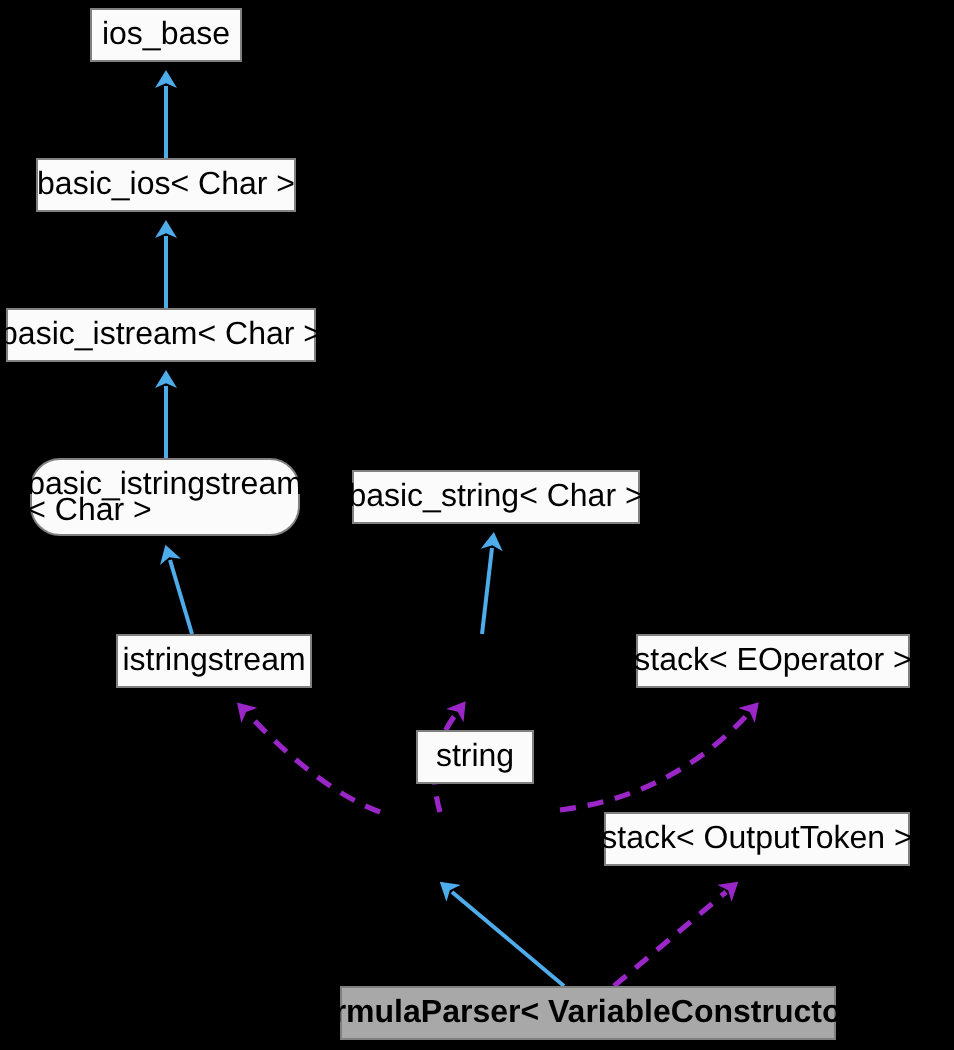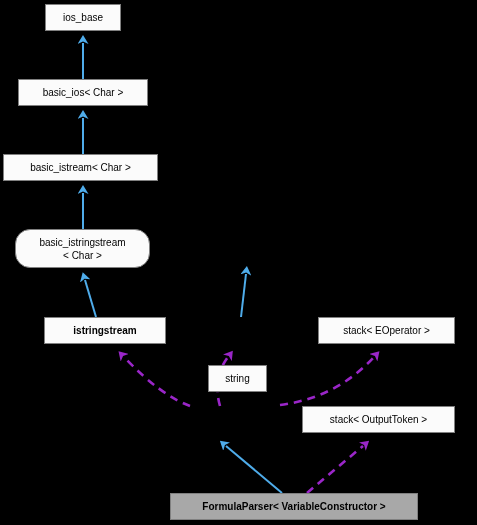--- a/index.html
+++ b/index.html
@@ -21,23 +21,22 @@
     top: 0;
     width: 477px;
     height: 525px;
   }
   .node {
     position: absolute;
     box-sizing: border-box;
     border: 1px solid #808080;
     background: #fbfbfb;
     color: #000000;
-    font-size: 10px;
+    font-size: 16px;
     line-height: 13px;
-    text-align: center;
     display: flex;
     align-items: center;
     justify-content: center;
     white-space: pre;
     letter-spacing: 0px;
   }
   .node.highlight {
     background: #a8a8a8;
     border: 1px solid #808080;
     color: #000000;
@@ -94,22 +93,25 @@
 
   <div class="node" style="left:3px; top:154px; width:155px; height:27px;">
     <span class="node-label">basic_istream&lt; Char &gt;</span>
   </div>
 
   <div class="node" style="left:15px; top:229px; width:135px; height:39px;border-radius:15px;">
     <span class="node-label">basic_istringstream
 &lt; Char &gt;</span>
   </div>
 
+  <div class="node" style="left:176px; top:235px; width:144px; height:27px;">
+    <span class="node-label">basic_string&lt; Char &gt;</span>
+  </div>
 
-  <div class="node" style="left:44px; top:317px; width:122px; height:27px;font-weight:bold;">
+  <div class="node" style="left:58px; top:317px; width:98px; height:27px;">
     <span class="node-label">istringstream</span>
   </div>
 
   <div class="node" style="left:208px; top:317px; width:59px; height:27px;margin-top:48px;">
     <span class="node-label">string</span>
   </div>
 
   <div class="node" style="left:318px; top:317px; width:137px; height:27px;">
     <span class="node-label">stack&lt; EOperator &gt;</span>
   </div>

